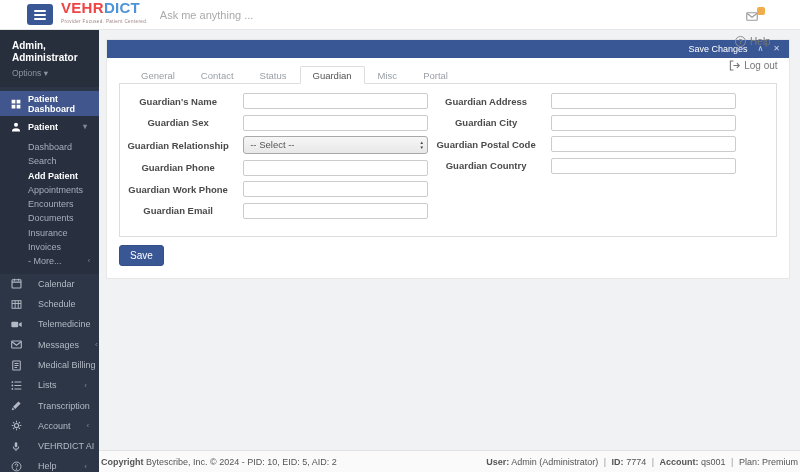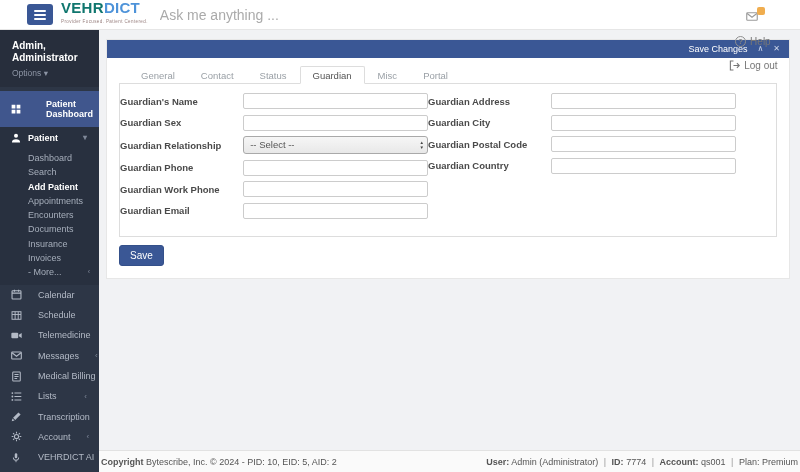--- a/index.html
+++ b/index.html
@@ -7,43 +7,43 @@
   body { font-family:"Liberation Sans", sans-serif; background:#f1f2f4; position:relative; }
 
   
   .navbar { position:absolute; top:0; left:0; right:0; height:30px; background:#fff;
             border-bottom:1px solid #e6e6e6; display:flex; align-items:center; z-index:10; }
   .hamburger { margin-left:27px; width:26px; height:21px; background:#3a5795; border-radius:3px;
                display:flex; flex-direction:column; justify-content:center; gap:2px; align-items:center; cursor:pointer; }
   .hamburger i { display:block; width:12px; height:2px; background:#fff; border-radius:1px; }
   .logo { margin-left:8px; display:flex; flex-direction:column; line-height:13px; }
   .logo-line { font-size:15px; font-weight:bold; letter-spacing:.3px; }
-  .logo-vehr { color:#0f766e;margin-top:44px; } .logo-dict { color:#4e93d9; }
+  .logo-vehr { color:#ef4444;margin-top:44px; } .logo-dict { color:#4e93d9; }
   .logo-tag { font-size:4.5px; color:#99807f; letter-spacing:.4px; margin-top:1px; }
   .search-input { border:none; outline:none; background:transparent; margin-left:12px; width:220px;
-                  font-size:14px; color:#777; font-family:"Liberation Sans",sans-serif; }
+                  font-size:11px; color:#777; font-family:"Liberation Sans",sans-serif; }
   .search-input::placeholder { color:#aaa; }
   .nav-right { margin-left:auto; display:flex; align-items:center; gap:13px; padding-right:15px;flex-direction:column; }
   .ai-circle { width:15px; height:15px; border-radius:50%; background:#d9534f; display:flex;
                align-items:center; justify-content:center; }
   .nav-version { font-size:9.5px; color:#666; }
   .mailwrap { position:relative; width:14px; height:12px; }
   .mail-badge { position:absolute; top:-4px; right:-5px; width:8px; height:8px; background:#f0ad4e;
                 border-radius:2px; }
   .nav-link { display:flex; align-items:center; gap:4px; font-size:10px; color:#777; cursor:pointer; }
   .q-circle { width:11px; height:11px; border-radius:50%; border:1px solid #909090; color:#808080;
               font-size:7.5px; display:flex; align-items:center; justify-content:center; font-weight:bold; }
 
   
   .sidebar { position:absolute; top:30px; left:0; width:99px; bottom:0; background:#2d3646;
              color:#b3bac6; overflow:hidden; }
   .user-block { background:#272e3c; padding:10px 12px 9px; }
   .user-name, .user-role { font-size:10px; font-weight:bold; color:#fff; line-height:12px; }
   .user-options { font-size:8.5px; color:#8d95a5; margin-top:4px; cursor:pointer; }
-  .sb-dash { margin-top:4px; height:36px; display:flex; align-items:center; gap:24px; padding:0 10px;
+  .sb-dash { margin-top:4px; height:25px; display:flex; align-items:center; gap:6px; padding:0 10px;
              background:#40568d; color:#fff; font-size:9px; font-weight:bold; cursor:pointer; }
   .sb-patient { background:#28303f; padding-bottom:5px; }
   .sb-patient-hd { height:21px; display:flex; align-items:center; gap:6px; padding:0 10px;
                    color:#fff; font-size:9px; font-weight:bold; cursor:pointer; }
   .sb-sub { padding-top:3px; }
   .sb-sub-item { height:14.3px; line-height:14.3px; padding-left:28px; font-size:9px; color:#a6aebb;
                  cursor:pointer; white-space:nowrap; }
   .sb-sub-item.active { color:#fff; font-weight:bold; }
   .sb-more { display:flex; align-items:center; }
   .sb-item { height:20.3px; display:flex; align-items:center; gap:16px; padding:0 10px;
@@ -64,21 +64,21 @@
   .panel-tool { font-size:8px; color:#cdd6ea; cursor:pointer; line-height:8px; }
   .panel-body { padding:8px 12px 12px; }
   .tabs { display:flex; padding-left:9px; position:relative; z-index:2; }
   .tab { font-size:9.5px; line-height:17px; height:18px; color:#9aa0a6; padding:0 12px;
          border:1px solid transparent; cursor:pointer; margin-bottom:-1px; border-radius:2px 2px 0 0; }
   .tab.active { background:#fff; border-color:#ddd #ddd #fff; color:#555; }
   .tabbox { border:1px solid #ddd; padding:9px 40px 12px 0; }
   .formcols { display:flex; }
   .fcol { flex:1; }
   .frow { display:flex; align-items:center; margin-bottom:5.5px; }
-  .flabel { width:40%; text-align:left; padding-right:7px; font-size:9.5px; font-weight:bold;
+  .flabel { width:40%; text-align:center; padding-right:7px; font-size:9.5px; font-weight:bold;
             color:#4a4a4a; white-space:nowrap; }
   .finput { flex:1; height:16px; border:1px solid #ccc; border-radius:2px; font-size:10px;
             padding:0 4px; color:#333; background:#fff; outline:none; min-width:0;
             font-family:"Liberation Sans",sans-serif; }
   .fselect { flex:1; height:18px; line-height:16px; border:1px solid #a9a9a9; border-radius:3px;
              background:linear-gradient(#f6f6f6,#e8e8e8); font-size:9.5px; color:#555;
              padding:0 16px 0 6px; position:relative; cursor:pointer; }
   .sel-arrows { position:absolute; right:3px; top:3px; display:flex; flex-direction:column;
                 font-size:4.5px; line-height:5px; color:#444; }
   .save-btn { display:inline-block; margin-top:8px; background:#3a5795; border:1px solid #34508a;

